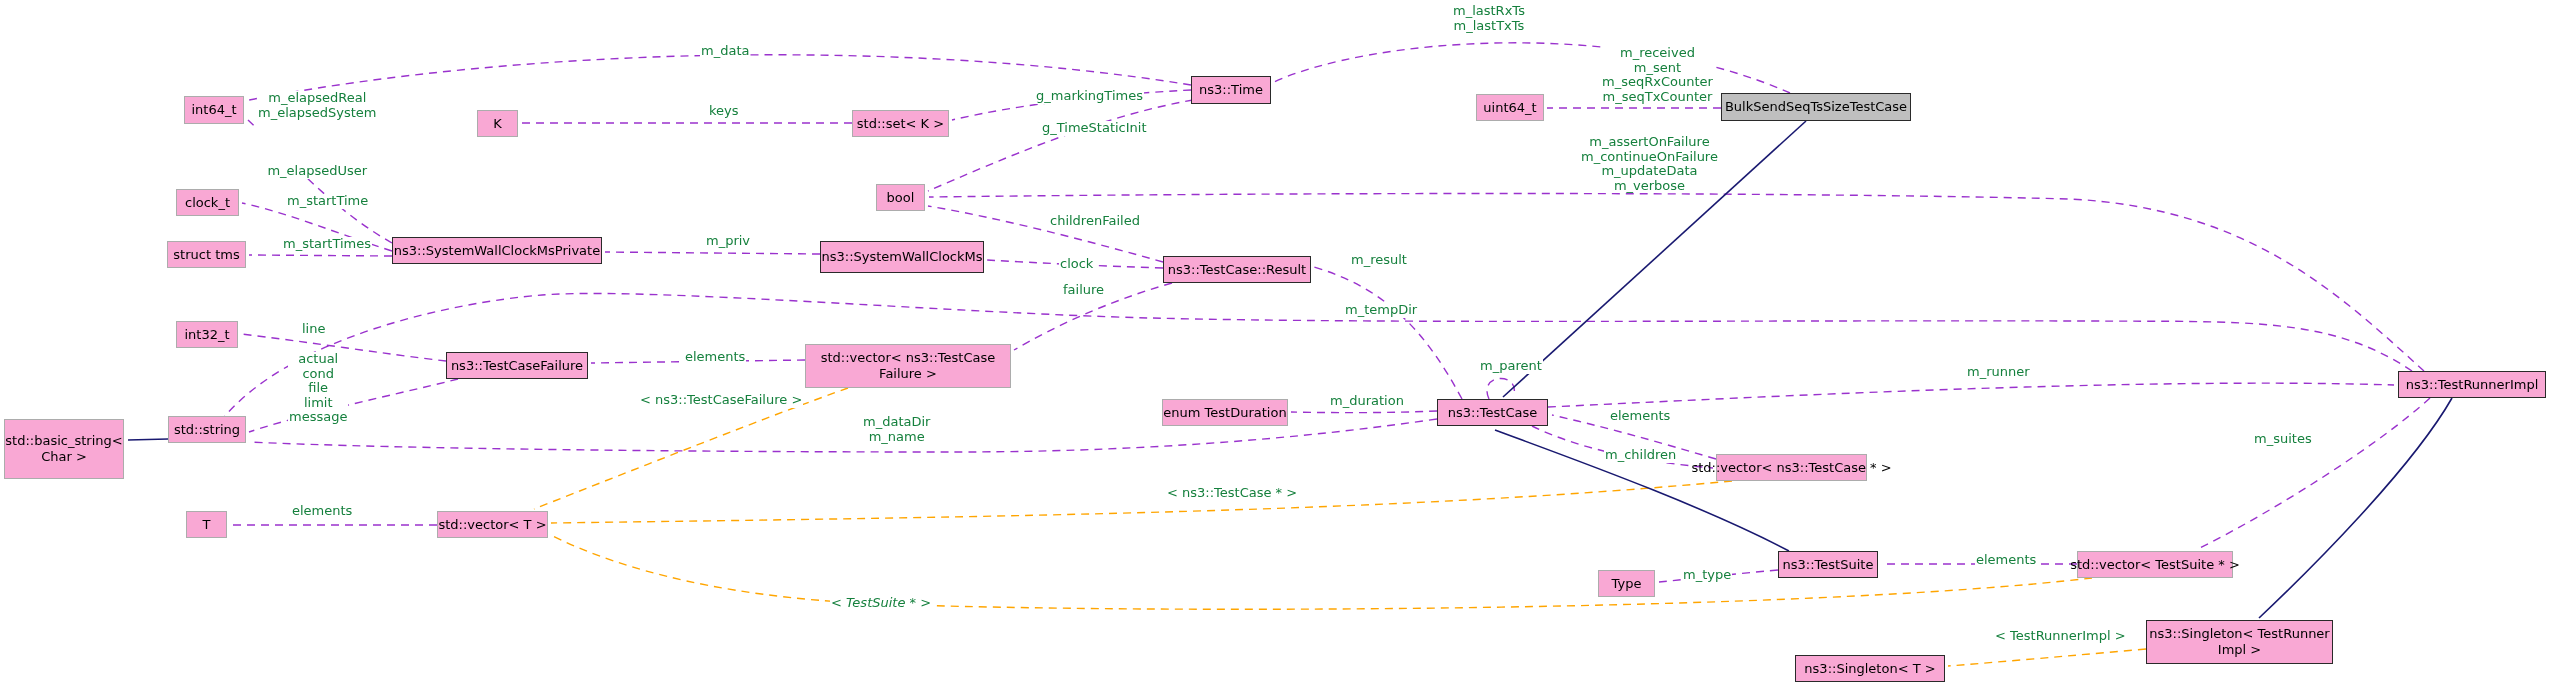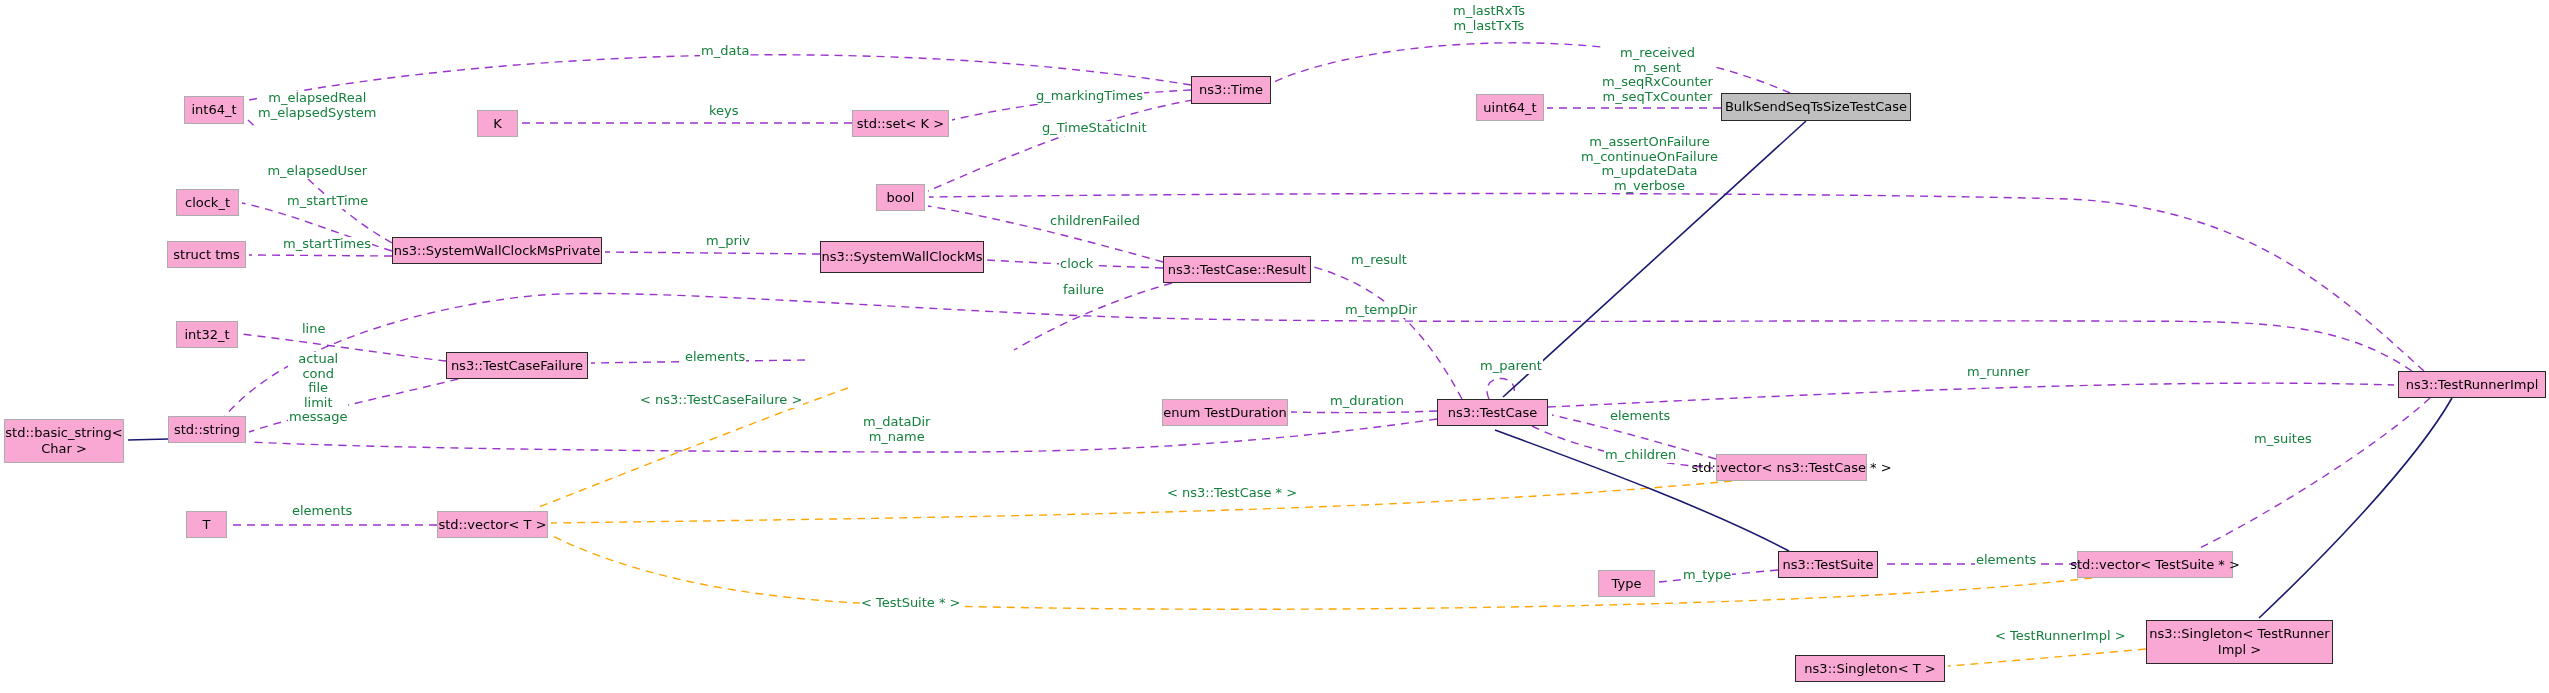--- a/index.html
+++ b/index.html
@@ -119,37 +119,41 @@
     </div>
     <div class="edge-label" style="left: 291px; top: 504px;">elements</div>
     <div class="edge-label" style="left: 1966px; top: 365px;">m_runner</div>
     <div class="edge-label" style="left: 2253px; top: 432px;">m_suites</div>
     <div class="edge-label" style="left: 1975px; top: 553px;">elements</div>
     <div class="edge-label" style="left: 1604px; top: 448px;">m_children</div>
     <div class="edge-label" style="left: 1609px; top: 409px;">elements</div>
     <div class="edge-label" style="left: 1682px; top: 568px;">m_type</div>
     <div class="edge-label" style="left: 639px; top: 393px;">&lt; ns3::TestCaseFailure &gt;</div>
     <div class="edge-label" style="left: 1166px; top: 486px;">&lt; ns3::TestCase * &gt;</div>
-    <div class="edge-label" style="left: 860px; top: 596px;">&lt; TestSuite * &gt;</div>
+    <div class="edge-label" style="left: 830px; top: 596px; font-style: italic;">&lt; TestSuite * &gt;</div>
     <div class="edge-label" style="left: 1994px; top: 629px;">&lt; TestRunnerImpl &gt;</div>
     <div class="node " style="left: 184px; top: 96px; width: 60px; height: 28px;">int64_t</div>
     <div class="node " style="left: 477px; top: 110px; width: 41px; height: 27px;">K</div>
     <div class="node " style="left: 176px; top: 189px; width: 63px; height: 27px;">clock_t</div>
     <div class="node " style="left: 167px; top: 241px; width: 79px; height: 27px;">struct tms</div>
     <div class="node bold" style="left: 392px; top: 237px; width: 210px; height: 27px;">ns3::SystemWallClockMsPrivate</div>
     <div class="node " style="left: 852px; top: 110px; width: 97px; height: 27px;">std::set&lt; K &gt;</div>
     <div class="node " style="left: 876px; top: 184px; width: 49px; height: 27px;">bool</div>
     <div class="node bold" style="left: 820px; top: 241px; width: 164px; height: 32px;">ns3::SystemWallClockMs</div>
     <div class="node bold" style="left: 1191px; top: 76px; width: 80px; height: 28px;">ns3::Time</div>
     <div class="node " style="left: 1476px; top: 94px; width: 68px; height: 27px;">uint64_t</div>
     <div class="node highlight" style="left: 1721px; top: 93px; width: 190px; height: 28px;">BulkSendSeqTsSizeTestCase</div>
     <div class="node bold" style="left: 1163px; top: 256px; width: 148px; height: 27px;">ns3::TestCase::Result</div>
     <div class="node " style="left: 176px; top: 321px; width: 62px; height: 27px;">int32_t</div>
     <div class="node bold" style="left: 446px; top: 352px; width: 142px; height: 27px;">ns3::TestCaseFailure</div>
-    <div class="node " style="left: 4px; top: 419px; width: 120px; height: 44px;">
+    <div class="node " style="left: 805px; top: 344px; width: 206px; height: 44px;">
+      <span style="display: block;">std::vector&lt; ns3::TestCase</span>
+      <span style="display: block;">Failure &gt;</span>
+    </div>
+    <div class="node " style="left: 4px; top: 419px; width: 120px; height: 60px;">
       <span style="display: block;">std::basic_string&lt;</span>
       <span style="display: block;">Char &gt;</span>
     </div>
     <div class="node " style="left: 168px; top: 416px; width: 78px; height: 27px;">std::string</div>
     <div class="node " style="left: 186px; top: 511px; width: 41px; height: 27px;">T</div>
     <div class="node " style="left: 437px; top: 511px; width: 111px; height: 27px;">std::vector&lt; T &gt;</div>
     <div class="node " style="left: 1162px; top: 399px; width: 126px; height: 27px;">enum TestDuration</div>
     <div class="node bold" style="left: 1437px; top: 399px; width: 111px; height: 27px;">ns3::TestCase</div>
     <div class="node " style="left: 1716px; top: 454px; width: 151px; height: 27px;">std::vector&lt; ns3::TestCase * &gt;</div>
     <div class="node bold" style="left: 1778px; top: 551px; width: 100px; height: 27px;">ns3::TestSuite</div>

